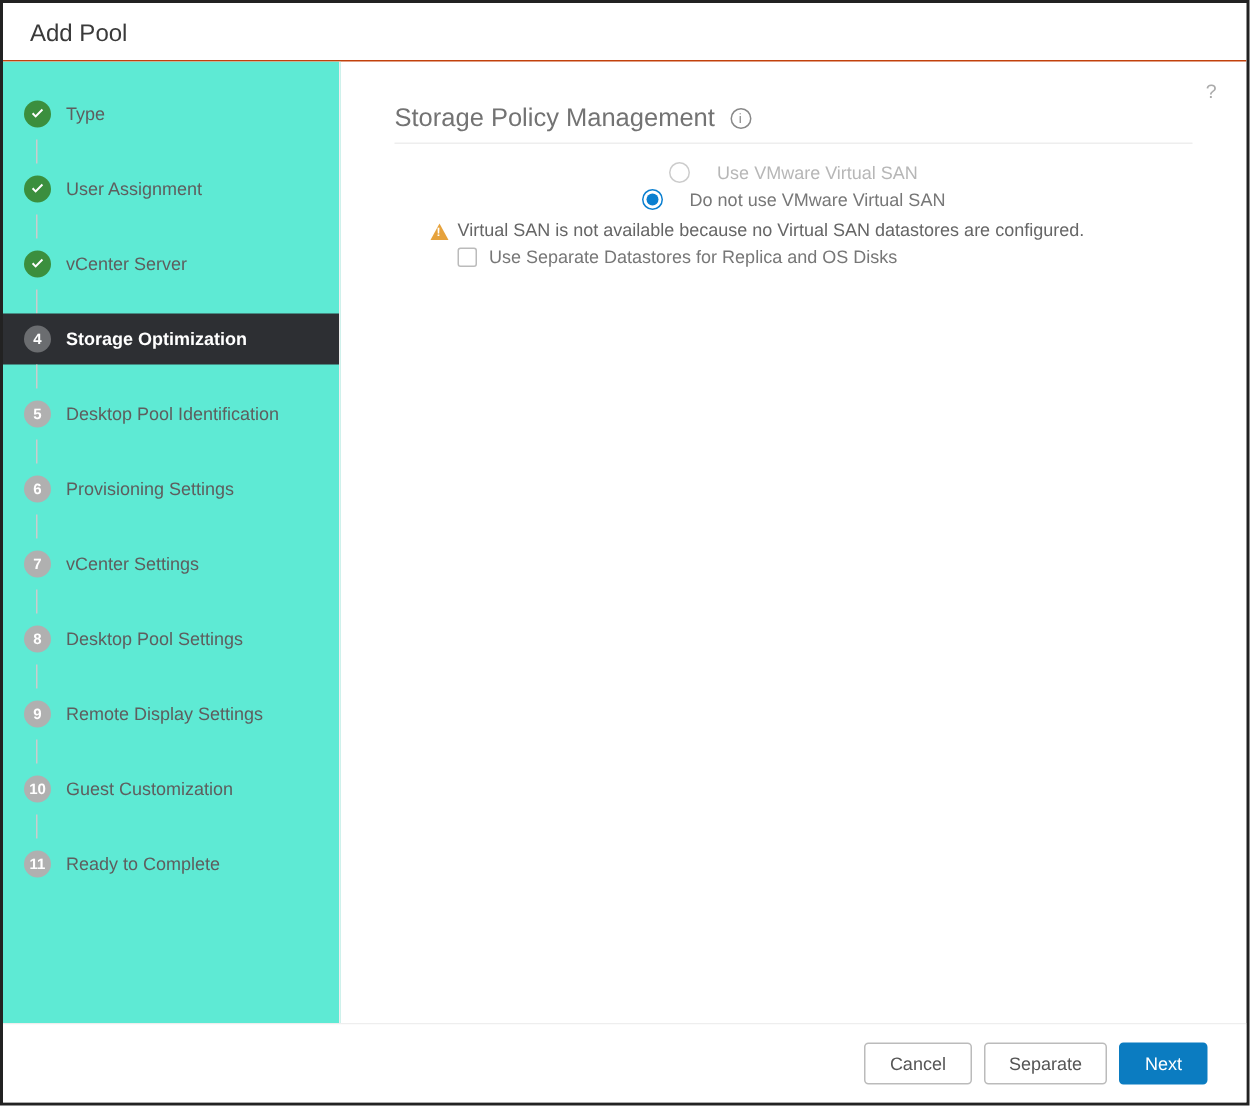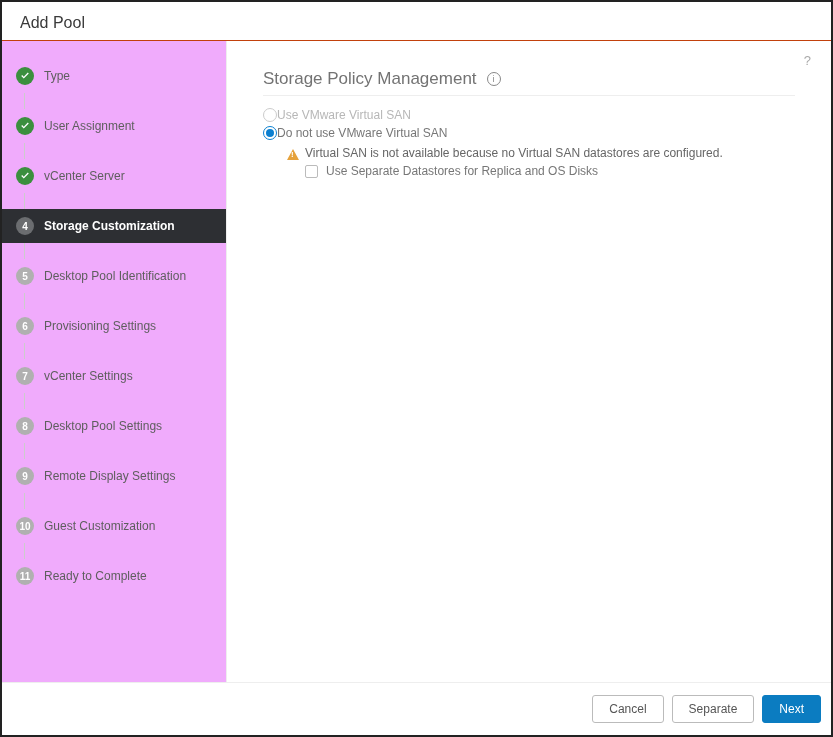--- a/index.html
+++ b/index.html
@@ -22,21 +22,21 @@
     color: #3a3a3a;
   }
   .body {
     flex: 1;
     display: flex;
     overflow: hidden;
     border-bottom: 1px solid #eee;
   }
   .sidebar {
     width: 225px;
-    background: #f0abfc;
+    background: #5eead4;
     border-right: 1px solid #eee;
     padding-top: 18px;
     padding-bottom: 18px;
   }
   .step {
     display: flex;
     align-items: center;
     padding: 6px 14px;
     height: 34px;
     position: relative;
@@ -113,22 +113,23 @@
     color: #888;
     font-size: 9px;
     display: flex;
     align-items: center;
     justify-content: center;
     cursor: pointer;
   }
   .radiorow {
     display: flex;
     align-items: center;
-    gap: 0;
+    gap: 18px;
     margin: 4px 0;
+    justify-content: center;
   }
   .radio {
     width: 14px;
     height: 14px;
     border-radius: 50%;
     border: 1px solid #9a9a9a;
     display: flex;
     align-items: center;
     justify-content: center;
     flex-shrink: 0;
@@ -180,21 +181,21 @@
     margin-left: 18px;
   }
   .checkbox {
     width: 13px; height: 13px;
     border: 1px solid #bbb;
     border-radius: 2px;
     cursor: pointer;
   }
 
   .footer {
-    padding: 12px 10px;
+    padding: 12px 26px;
     display: flex;
     justify-content: flex-end;
     gap: 8px;
     background:#fff;
   }
   .btn {
     font-size: 12px;
     padding: 6px 16px;
     border-radius: 3px;
     border: 1px solid #bbb;
@@ -240,21 +241,21 @@
         <span class="step-icon complete">
           <svg viewBox="0 0 16 16">
             <path d="M6 12L2 8l1.5-1.5L6 9l6.5-6.5L14 4z"></path>
           </svg>
         </span>
         <span class="step-label">vCenter Server</span>
         <span class="connector"></span>
       </div>
       <div class="step active">
         <span class="step-icon active">4</span>
-        <span class="step-label">Storage Customization</span>
+        <span class="step-label">Storage Optimization</span>
         <span class="connector"></span>
       </div>
       <div class="step">
         <span class="step-icon pending">5</span>
         <span class="step-label">Desktop Pool Identification</span>
         <span class="connector"></span>
       </div>
       <div class="step">
         <span class="step-icon pending">6</span>
         <span class="step-label">Provisioning Settings</span>

